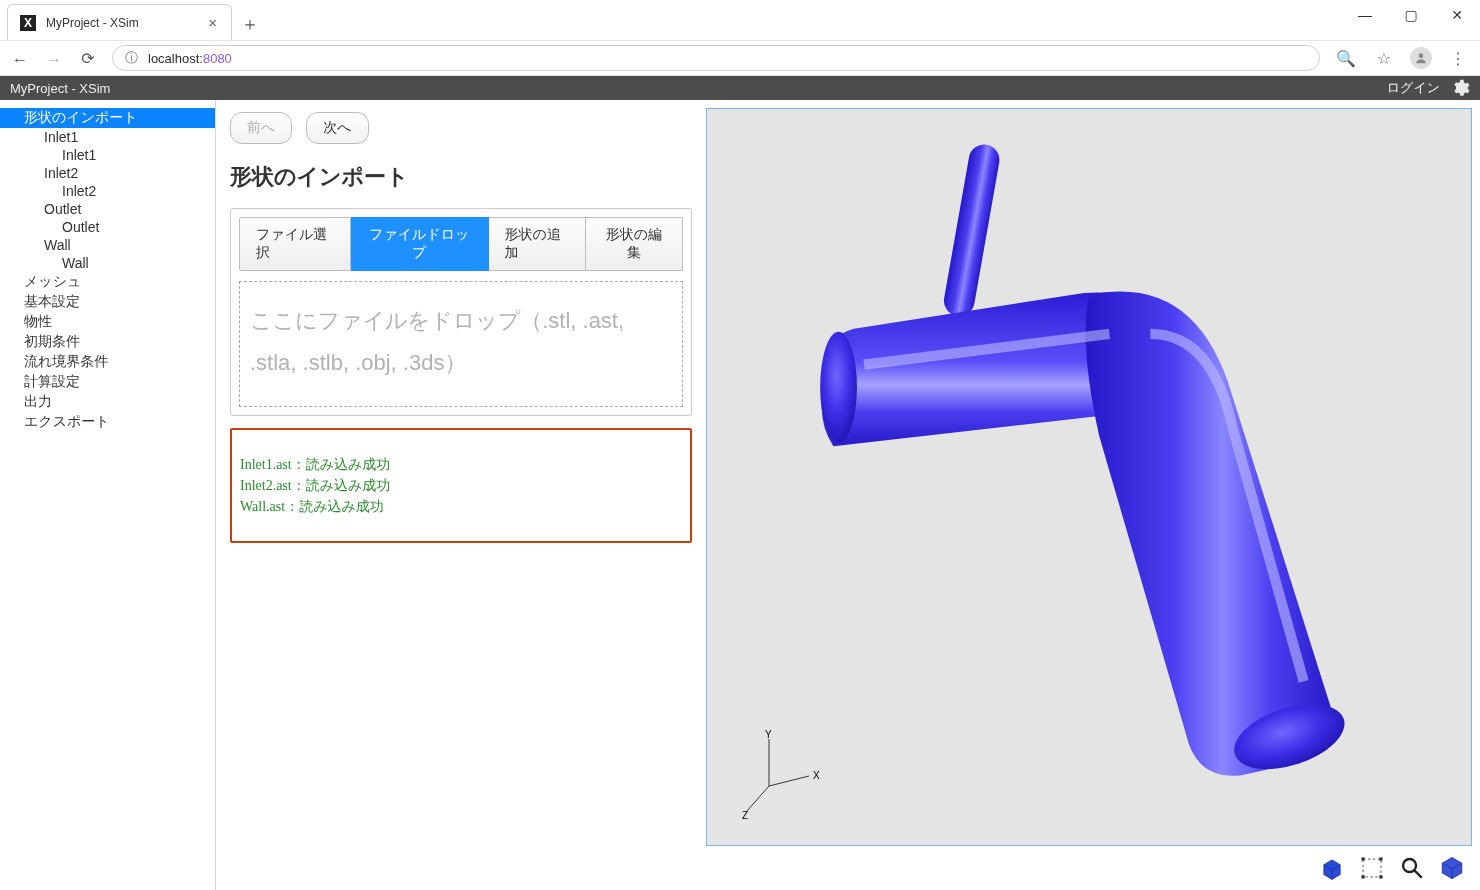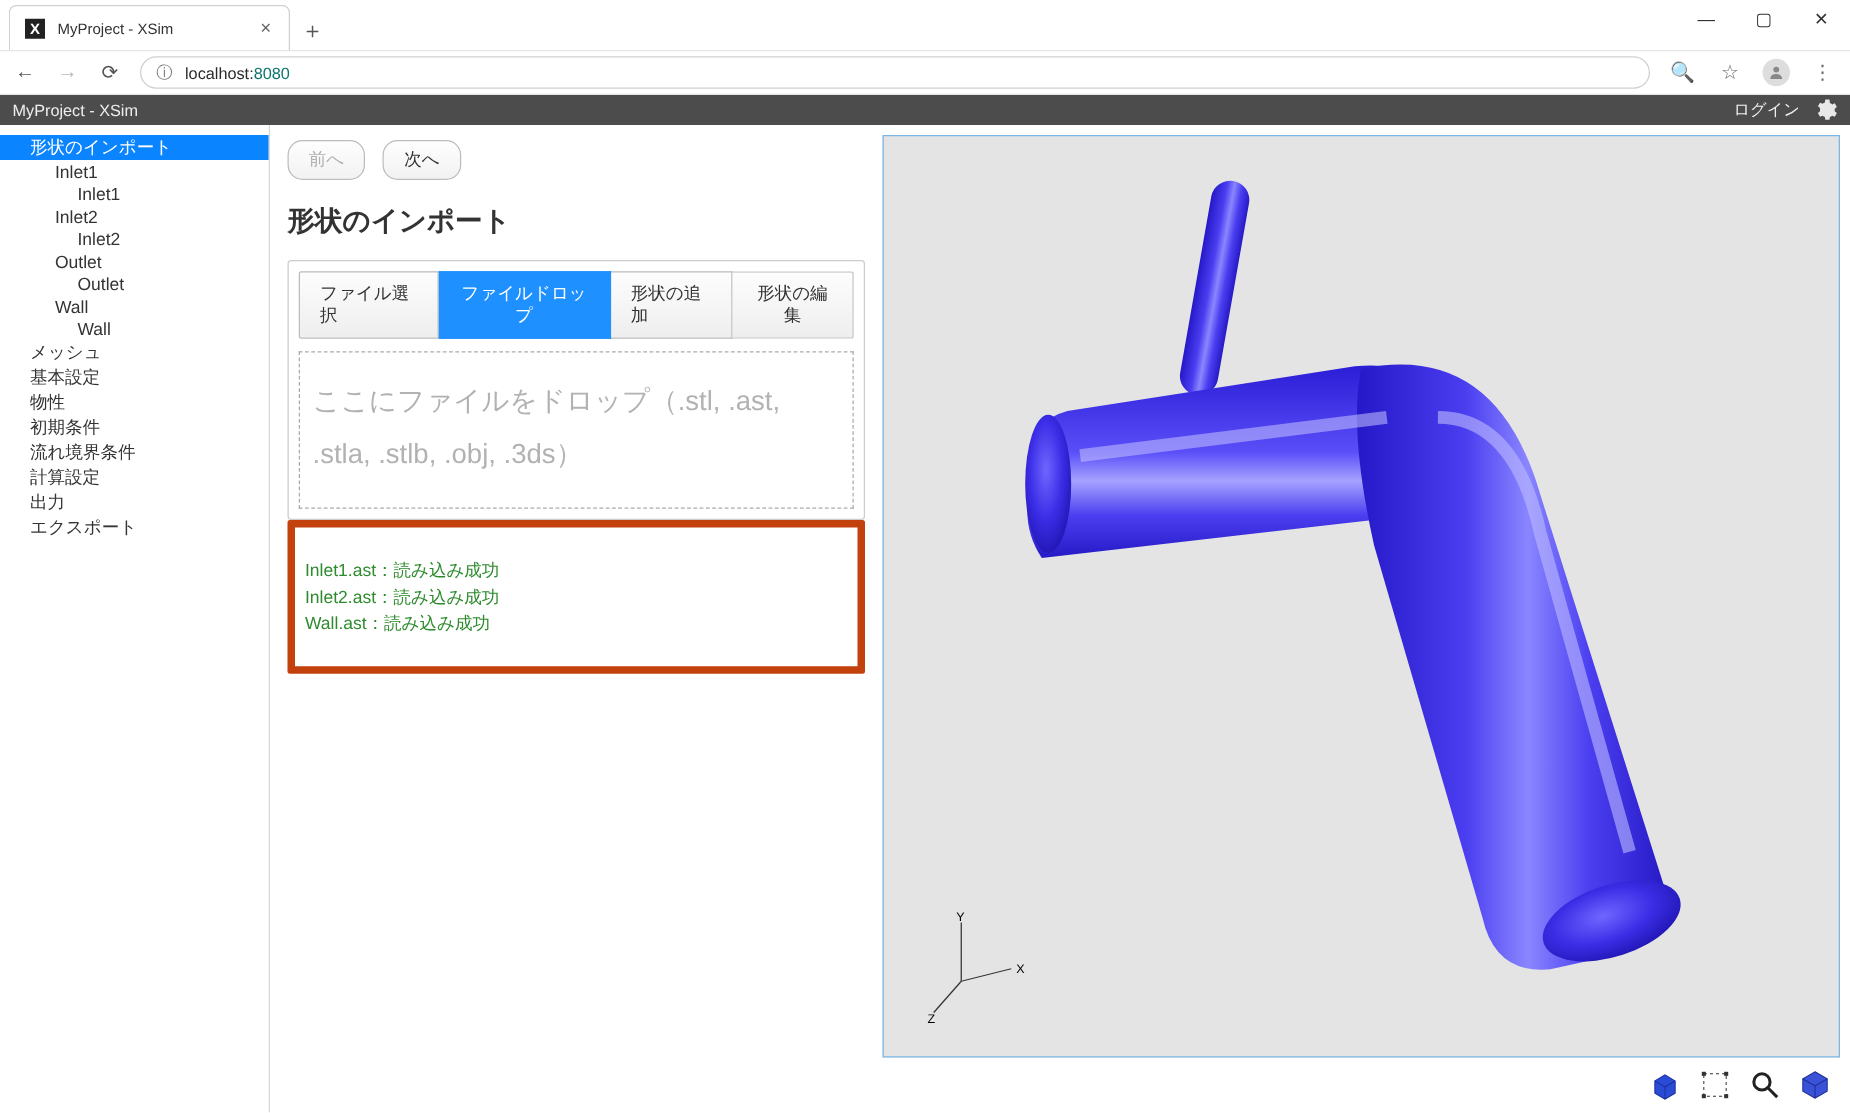--- a/index.html
+++ b/index.html
@@ -11,21 +11,21 @@
   .tab { display:flex; align-items:center; height: 36px; margin-top:4px; margin-left:7px; padding:0 14px 0 12px; background:#fff; border:1px solid #d0d0d0; border-bottom:none; border-radius:6px 6px 0 0; font-size:12px; gap:10px; width: 225px; position:relative;}
   .favicon { width:16px; height:16px; background:#222; color:#fff; display:flex; align-items:center; justify-content:center; font-weight:bold; font-size:12px; font-family: Arial,sans-serif;}
   .tab-x{ margin-left:auto; color:#666; font-size:15px; line-height:1; }
   .tab-plus{ margin-left:8px; margin-top:12px; color:#555; font-size:18px; width:20px; text-align:center;}
   .win-ctrls{ margin-left:auto; display:flex; gap:0; }
   .win-ctrls div{ width:46px; height:30px; display:flex; align-items:center; justify-content:center; font-size:14px; color:#333;}
   .addr { height:36px; border-top:1px solid #e5e5e5; border-bottom:1px solid #e5e5e5; display:flex; align-items:center; padding:0 10px; gap:14px; font-size:13px;}
   .addr .nav-icon{ color:#555; font-size:16px; width:20px; text-align:center; }
   .addr .nav-icon.disabled{ color:#b8b8b8;}
   .addr .urlbox{ flex:1; display:flex; align-items:center; border:1px solid #d0d0d0; border-radius:14px; height:26px; padding:0 12px; gap:10px; font-size:13px; color:#2a2a2a;}
-  .addr .url-dim{ color:#0f766e;}
+  .addr .url-dim{ color:#8b5cf6;}
   .addr .right-ic{ color:#6a6a6a; width:24px; text-align:center; font-size:16px;}
   .avatar{ width:22px; height:22px; border-radius:50%; background:#ddd; display:flex; align-items:center; justify-content:center;}
   .avatar svg{ width:14px; height:14px; fill:#888;}
 
   
   .app-bar{ height:24px; background:#4c4c4c; color:#eee; display:flex; align-items:center; padding:0 10px; font-size:13px;}
   .app-bar .spacer{ flex:1;}
   .app-bar .gear{ margin-left:10px; display:flex;}
   .app-bar .gear svg{ width:20px; height:20px; fill:#e8e8e8;}
 
@@ -38,35 +38,35 @@
   .tree li.d1{ padding-left:44px;}
   .tree li.d2{ padding-left:62px;}
 
   .center{ flex:0 0 490px; padding:12px 14px 12px 14px; overflow:auto; }
   .btn{ display:inline-block; border:1px solid #bcbcbc; background:linear-gradient(#fefefe,#f2f2f2); padding:6px 16px; font-size:14px; border-radius:12px; cursor:pointer; color:#333;}
   .btn.disabled{ color:#b0b0b0; }
   .btn-row{ display:flex; gap:14px; margin-bottom:18px;}
 
   h2{ font-size:22px; margin:4px 0 16px 0; font-weight:bold;}
 
-  .panel{ border:1px solid #ccc; border-radius:3px; padding:8px; background:#fff; }
+  .panel{ border:1px solid #ccc; border-radius:3px; padding:8px; background:#fff; margin-bottom:12px;}
   .tabstrip{ display:flex; gap:0; margin-bottom:10px;}
   .tabstrip .tbtn{ border:1px solid #bcbcbc; background:linear-gradient(#fdfdfd,#eeeeee); padding:8px 16px; font-size:14px; cursor:pointer;}
   .tabstrip .tbtn + .tbtn{ border-left:none;}
   .tabstrip .tbtn.active{ background:#1e90ff; color:#fff; border-color:#1e90ff;text-align:center;}
   .tabstrip .tbtn:first-child{ border-radius:2px 0 0 2px; }
   .tabstrip .tbtn:last-child{ border-radius:0 2px 2px 0;text-align:center; }
 
   .drop{ border:1px dashed #aaa; padding:18px 10px 22px 10px; color:#b2b2b2; font-size:22px; line-height:1.9; }
 
   .size-bar{ display:flex; border:1px solid #ccc; border-radius:2px; height:30px; align-items:stretch; overflow:hidden; margin-bottom:10px;}
   .size-bar .sb-left{ width:62px; background:linear-gradient(#fcfcfc,#eee); border-right:1px solid #ccc;}
   .size-bar .sb-label{ flex:1; display:flex; align-items:center; justify-content:center; font-size:13px;}
 
-  .log{ border:6px solid #c2410c; border-radius:2px; padding:24px 8px; font-size:14px; line-height:1.5;}
+  .log{ border:2px solid #c2410c; border-radius:2px; padding:24px 8px; font-size:14px; line-height:1.5;font-family:Liberation Serif, serif;}
   .log .line{ color:#2d8b2d; }
 
   
   .viewport{ flex:1; display:flex; flex-direction:column; padding:0 0 0 0;}
   .vp-canvas{ flex:1; margin:8px 8px 0 0; background:#e4e4e4; border:1px solid #7ab7e6; position:relative; overflow:hidden;}
   .axis{ position:absolute; left:22px; bottom:22px; font-size:11px; color:#333;}
   .axis svg{ overflow:visible;}
   .vp-tools{ height:44px; display:flex; align-items:center; justify-content:flex-end; gap:12px; padding-right:14px;}
   .tool{ width:28px; height:28px; display:flex; align-items:center; justify-content:center;}
   .tool svg{ width:26px; height:26px; }

